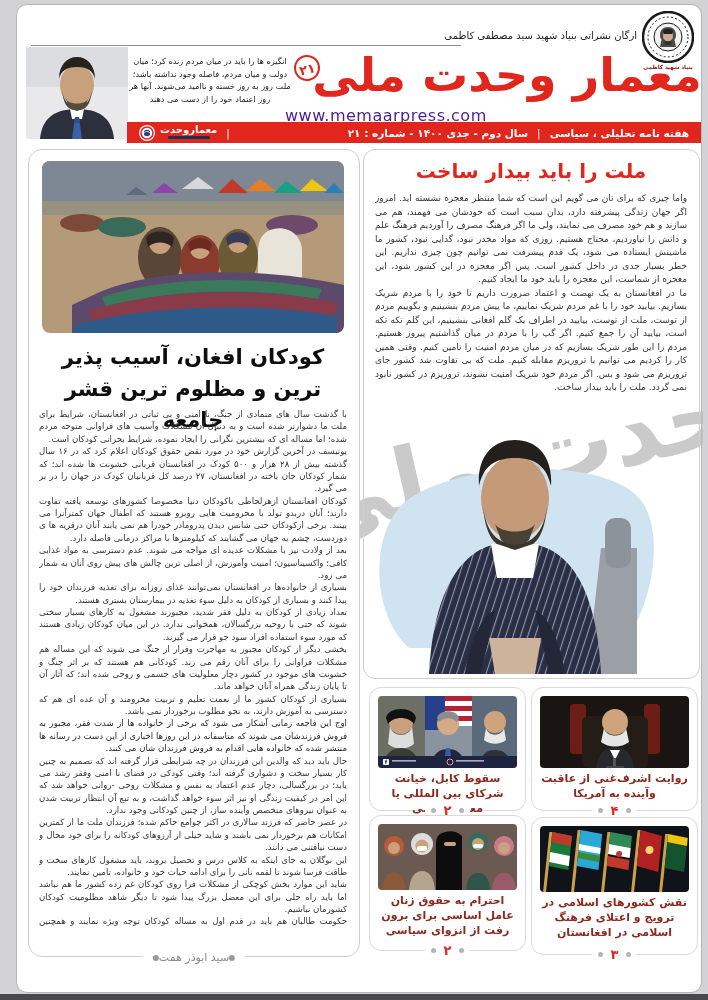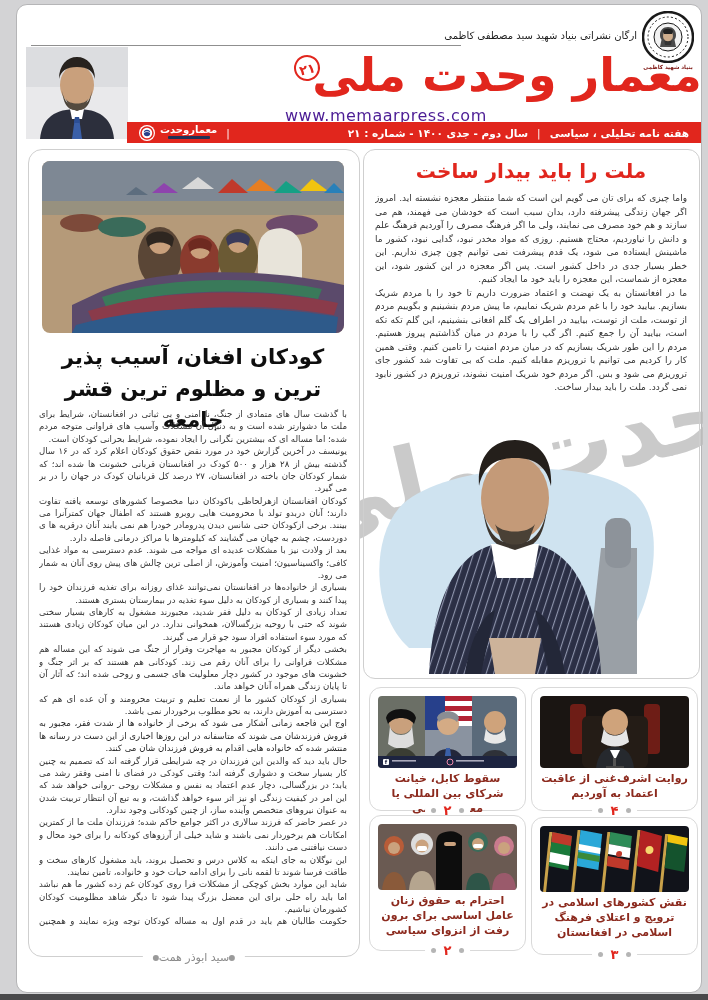--- a/index.html
+++ b/index.html
@@ -90,20 +90,21 @@
       <path d="M44 62h14l-2 10h-10z" fill="#fff"></path>
       <path d="M49 70h4l3 22h-10z" fill="#3a5fa8"></path>
       <path d="M49 70h4l1 6h-6z" fill="#2c4f96"></path>
       <ellipse cx="51" cy="38" rx="17" ry="20" fill="#c9a07c"></ellipse>
       <path d="M33 32c0-14 8-22 18-22s18 8 18 22c-2-8-7-12-18-12s-16 4-18 12z" fill="#27221e"></path>
       <path d="M36 44c2 10 7 16 15 16s13-6 15-16c-1 8-3 14-7 17l-8 3-8-3c-4-3-6-9-7-17z" fill="#4a4238"></path>
       <path d="M40 52c3 6 19 6 22 0l-3 9c-3 3-13 3-16 0z" fill="#554b3f"></path>
     </svg>
   </div>
 
+  <div class="abs quote rtl">انگیزه ها را باید در میان مردم زنده کرد؛ میان دولت و میان مردم، فاصله وجود نداشته باشد؛ ملت روز به روز خسته و ناامید می‌شوند. آنها هر روز اعتماد خود را از دست می دهند</div>
 
   <div class="abs issue-badge">۲۱</div>
 
   <div class="abs nameplate">
     <h1 class="rtl">معمار وحدت ملی</h1>
   </div>
 
   <div class="abs website">www.memaarpress.com</div>
 
   <div class="abs red-bar">
@@ -275,21 +276,21 @@
         <rect x="104" y="8" width="16" height="50" rx="4" fill="#6e1d16"></rect>
         <rect x="42" y="20" width="66" height="52" rx="6" fill="#241c16"></rect>
         <circle cx="75" cy="26" r="13" fill="#cfa37b"></circle>
         <path d="M64 32c2 10 20 10 22 0l3 14c-8 6-20 6-28 0z" fill="#e6e6e6"></path>
         <path d="M56 72c2-15 9-21 19-21s17 6 19 21z" fill="#26292e"></path>
         <path d="M70 54h10l-5 10z" fill="#fff"></path>
         <rect x="73" y="62" width="3" height="10" fill="#555"></rect>
         <rect x="66" y="70" width="18" height="2" fill="#444"></rect>
       </svg>
     </div>
-    <div class="tcaption rtl">روایت اشرف‌غنی از عاقبت اعتماد به آوردیم</div>
+    <div class="tcaption rtl">روایت اشرف‌غنی از عاقبت وآینده به آمریکا</div>
     <div class="tnum">
       <span class="sig-dot"></span>
       <span>۴</span>
       <span class="sig-dot"></span>
     </div>
   </div>
 
   <div class="abs teaser t2">
     <div class="tphoto">
       <svg width="141" height="66" viewBox="0 0 141 66">

